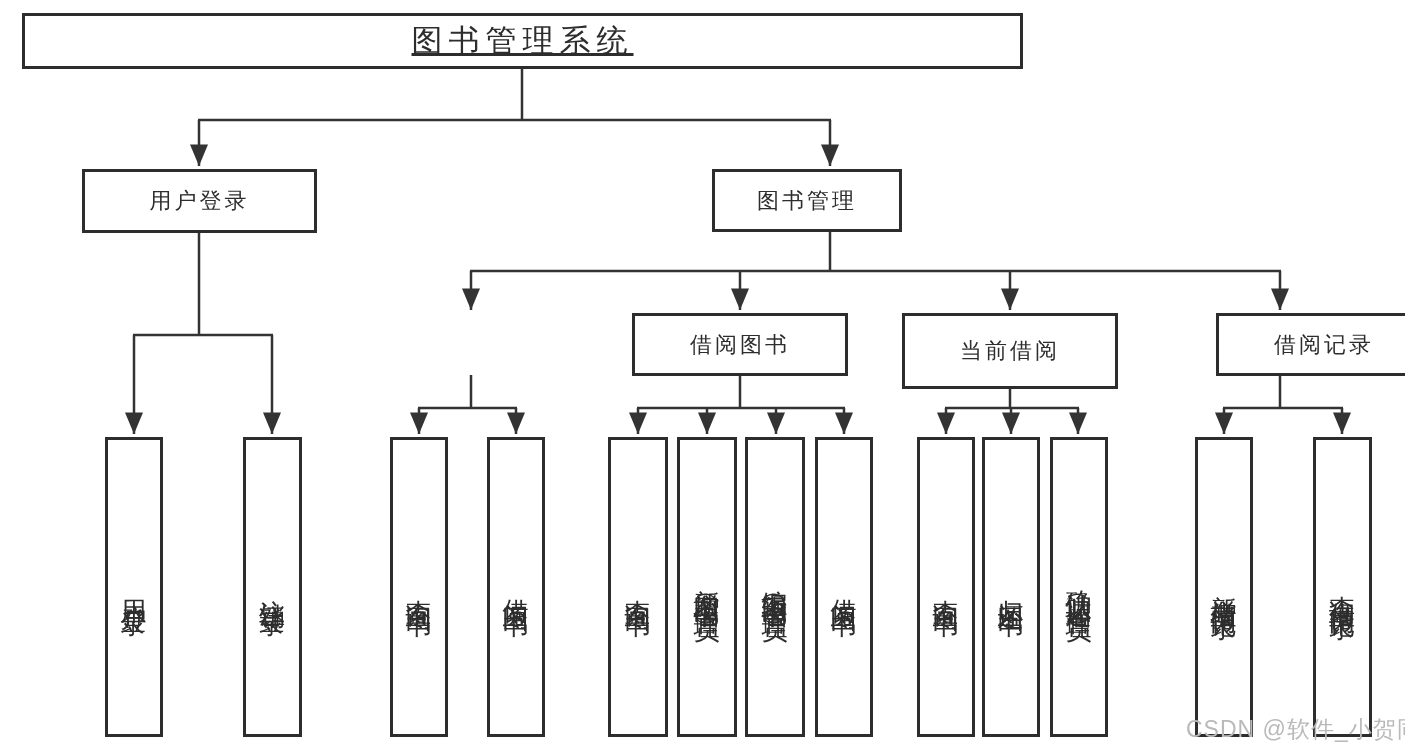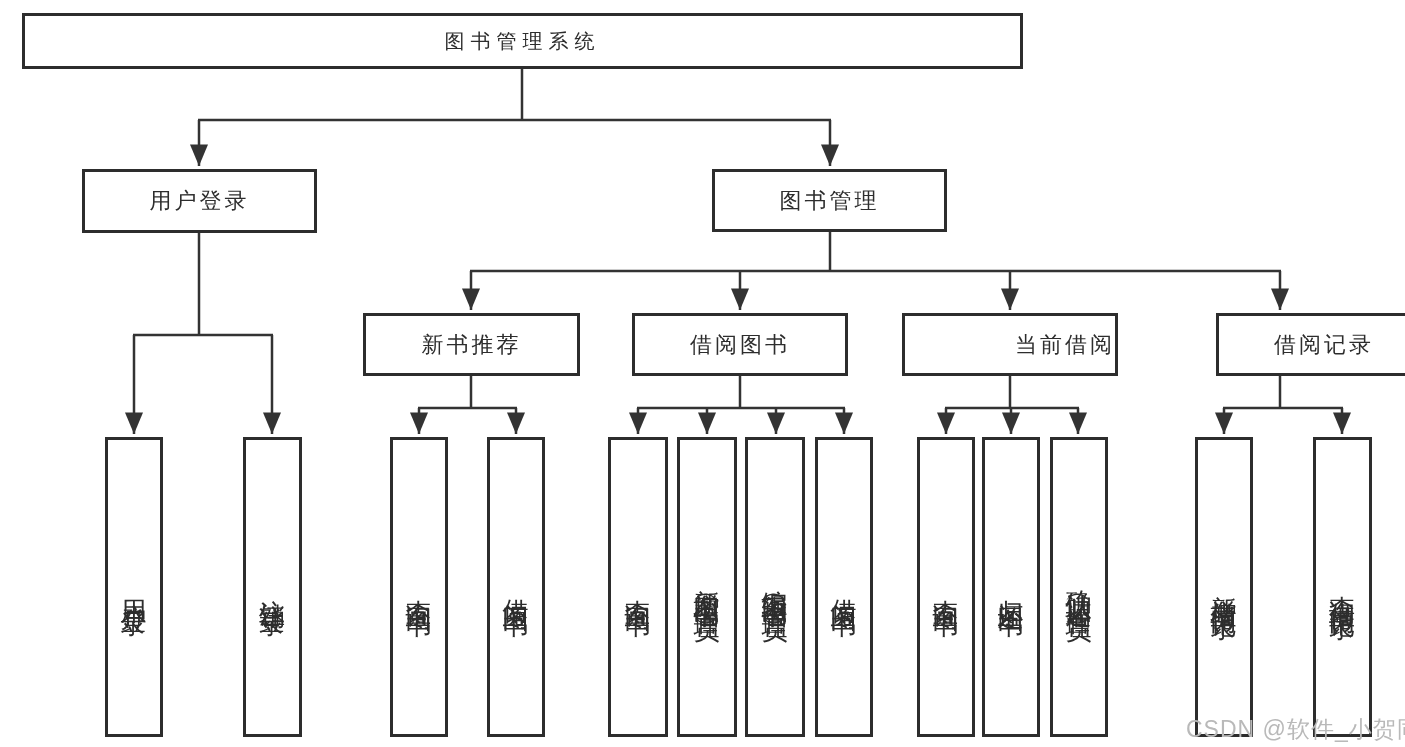--- a/index.html
+++ b/index.html
@@ -20,21 +20,21 @@
   .node {
     position: absolute;
     box-sizing: border-box;
     border: 3px solid #2d2d2d;
     background: #ffffff;
     display: flex;
     align-items: center;
     justify-content: center;
   }
   .hnode { font-size: 22px; letter-spacing: 3px; white-space: nowrap; }
-  .root-node { font-size: 20px; letter-spacing: 6px; }
+  .root-node { font-size: 31px; letter-spacing: 6px; text-decoration: underline; }
   .vnode span {
     writing-mode: vertical-rl;
     text-orientation: mixed;
     font-size: 26px;
     letter-spacing: 4px;
     line-height: 1;
   }
   .watermark {
     position: absolute;
     left: 1186px;
@@ -100,31 +100,28 @@
     </g>
   </svg>
 
   <div class="node hnode root-node" style="left:22px; top:13px; width:1001px; height:56px;">
     <span>图书管理系统</span>
   </div>
 
   <div class="node hnode" style="left:82px; top:169px; width:235px; height:64px;">
     <span>用户登录</span>
   </div>
-  <div class="node hnode" style="left:712px; top:169px; width:235px; height:63px;">
+  <div class="node hnode" style="left:712px; top:169px; width:190px; height:63px;">
     <span>图书管理</span>
   </div>
 
-  <div class="node hnode" style="left:363px; top:313px; width:217px; height:63px;">
-    <span>新书推荐</span>
-  </div>
   <div class="node hnode" style="left:632px; top:313px; width:216px; height:63px;">
     <span>借阅图书</span>
   </div>
-  <div class="node hnode" style="left:902px; top:313px; width:216px; height:63px;justify-content:flex-end;">
+  <div class="node hnode" style="left:902px; top:313px; width:216px; height:76px;">
     <span>当前借阅</span>
   </div>
   <div class="node hnode" style="left:1172px; top:313px; width:216px; height:63px;margin-left:44px;">
     <span>借阅记录</span>
   </div>
 
   <div class="node vnode" style="left:105px; top:437px; width:58px; height:300px;">
     <span>用户登录</span>
   </div>
   <div class="node vnode" style="left:243px; top:437px; width:59px; height:300px;">

